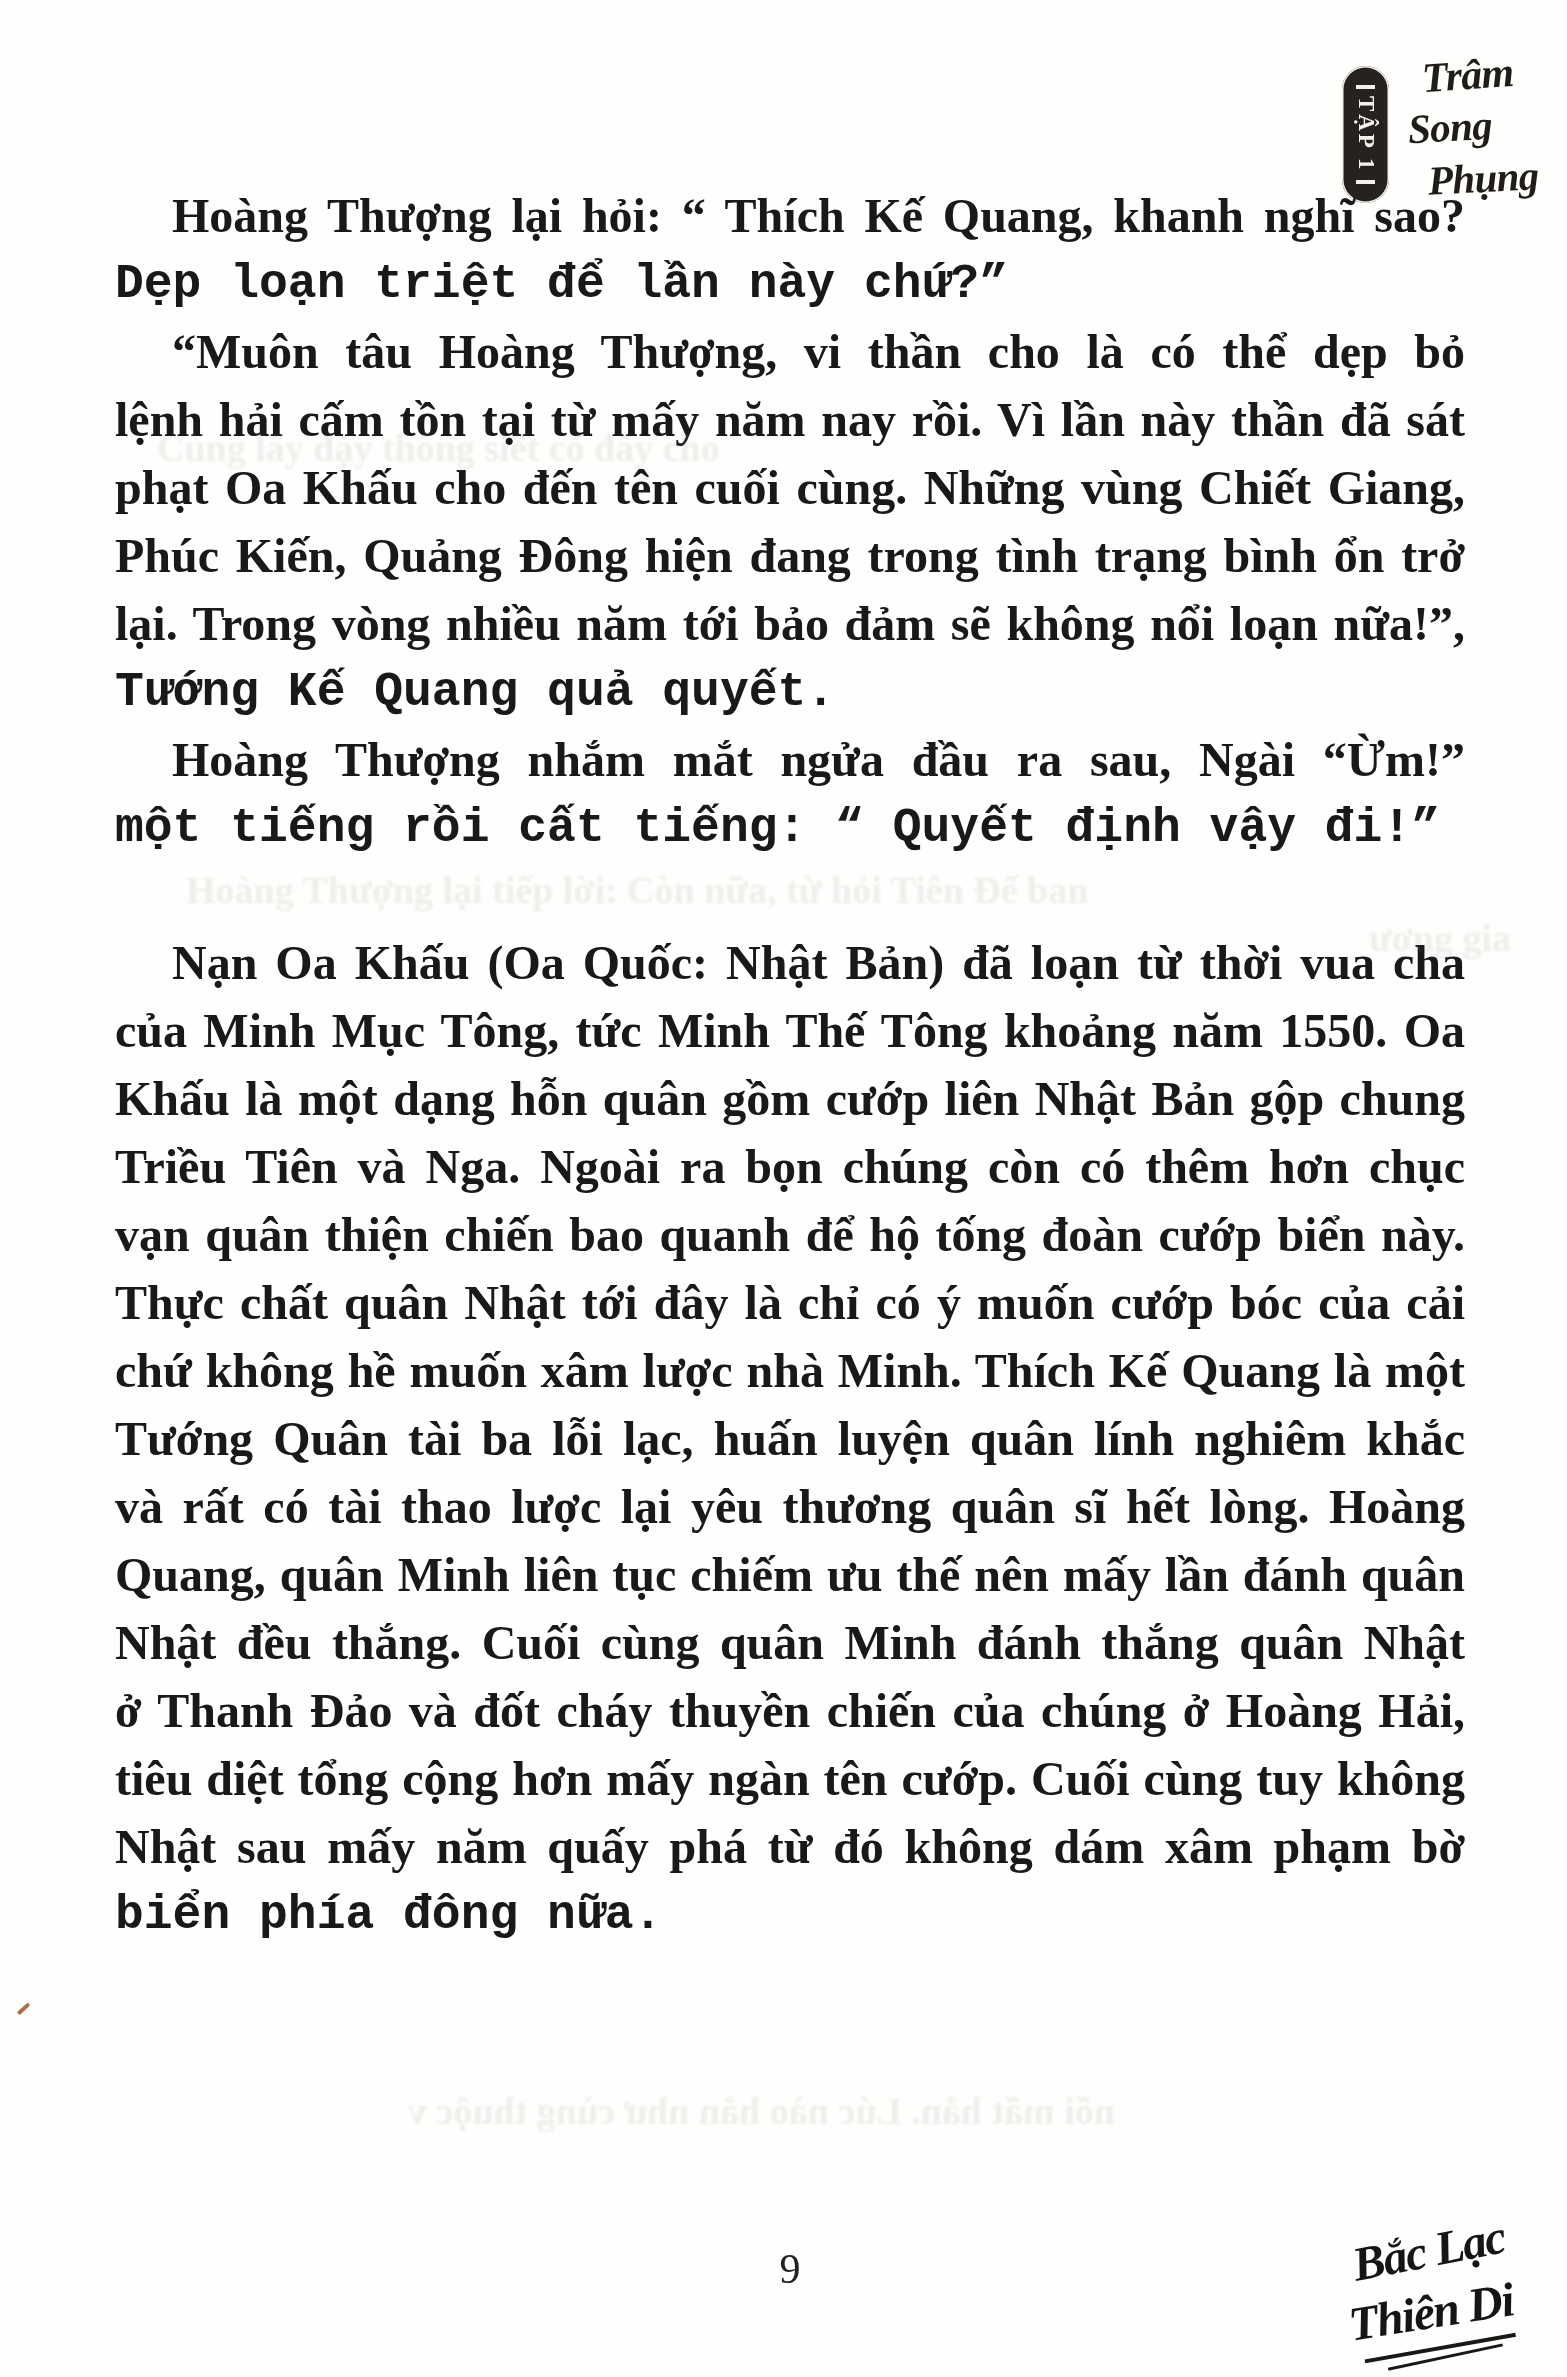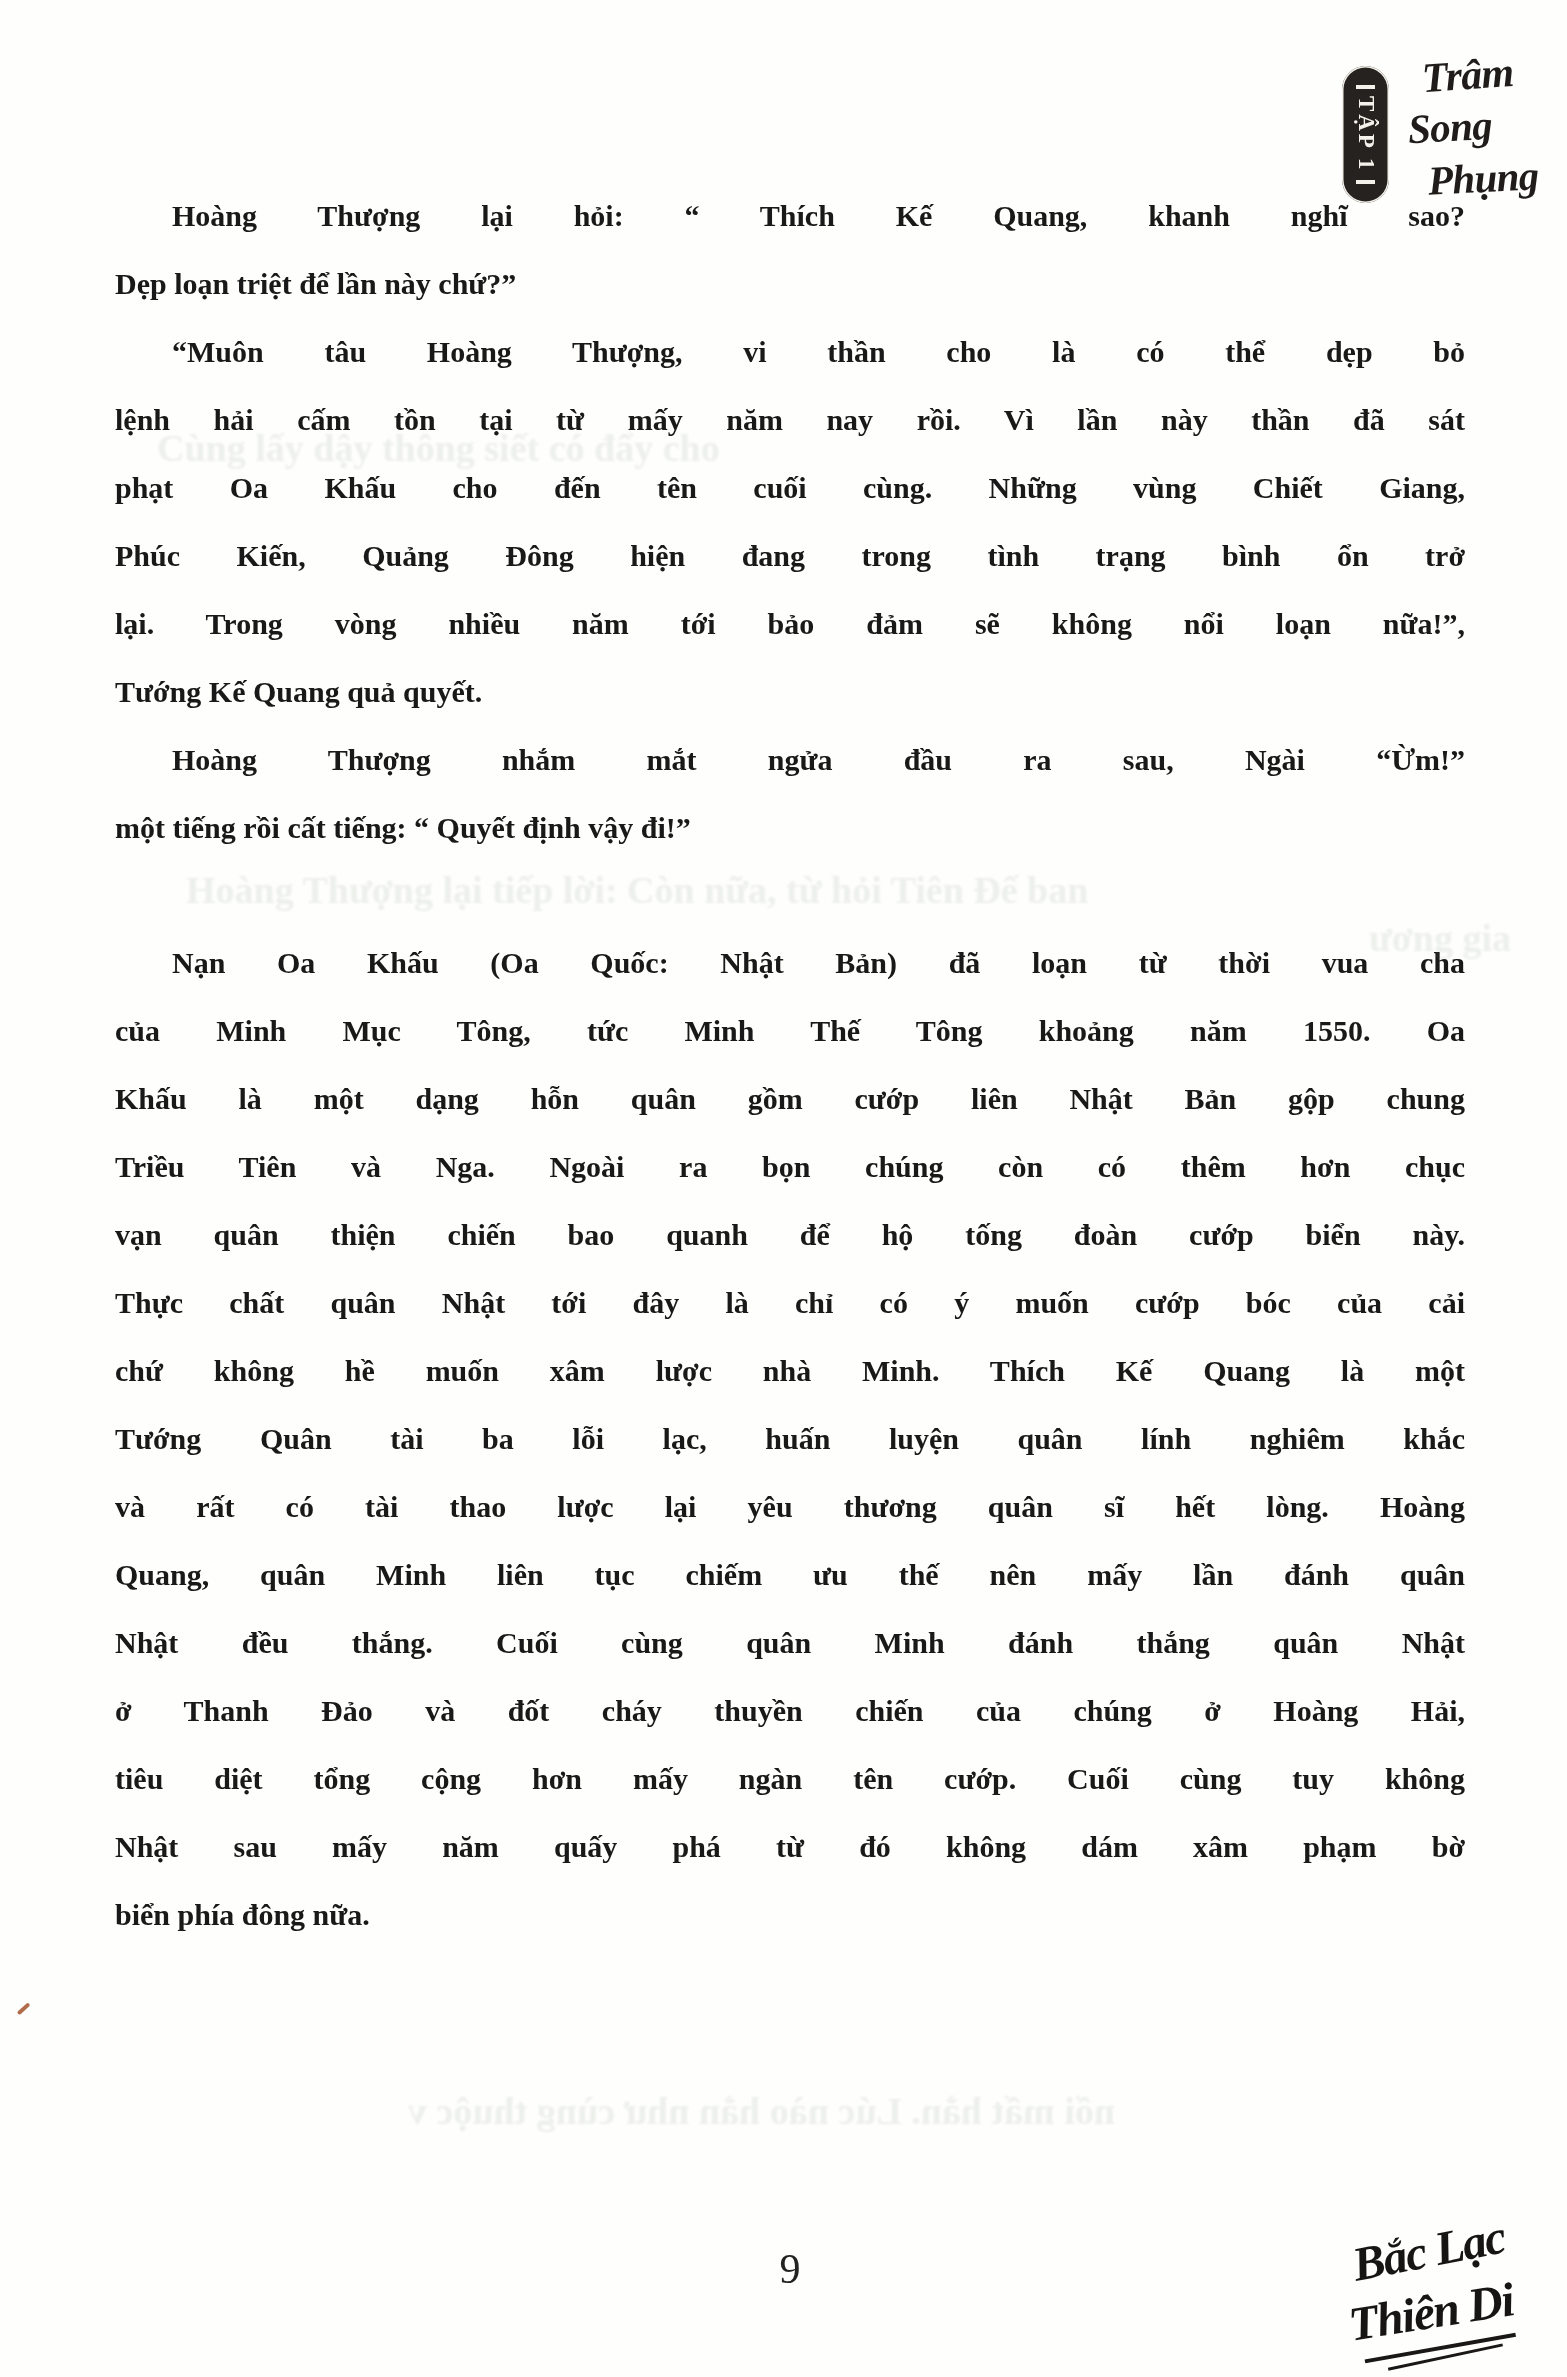--- a/index.html
+++ b/index.html
@@ -27,24 +27,24 @@
     position:absolute;font-style:italic;font-weight:bold;color:#201c19;
     letter-spacing:-0.7px;white-space:nowrap;
   }
   .script-word-1{left:23px;top:19px;font-size:42px;transform:rotate(-4deg);}
   .script-word-2{left:8.7px;top:71px;font-size:41px;transform:rotate(-3deg);}
   .script-word-3{left:29px;top:122px;font-size:41px;transform:rotate(-3deg);}
 
   
   .textblock{
     position:absolute;left:115px;right:102px;top:182px;
-    color:#191919;font-size:30px;font-weight:bold;line-height:68px;
+    color:#191919;font-size:48px;font-weight:bold;line-height:68px;
   }
   .ln{text-align:justify;text-align-last:justify;}
-  .ln.last{text-align-last:left;}
+  .ln.last{text-align-last:left;font-family:Liberation Mono, monospace;}
   .ln.indent{text-indent:57px;}
   .para-gap{height:67px;}
 
   
   .ghost{
     position:absolute;font-size:38px;font-weight:bold;color:#7d917f;
     opacity:0.13;filter:blur(1.1px);white-space:nowrap;pointer-events:none;
   }
   .ghost.mirrored{transform:scaleX(-1);}
 

